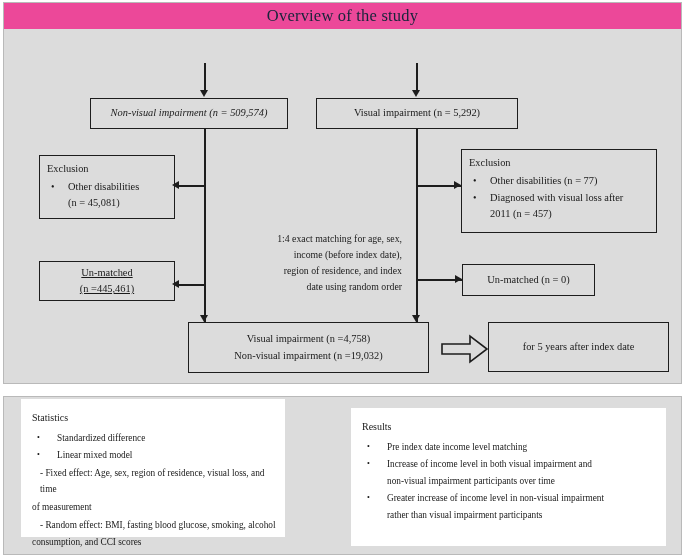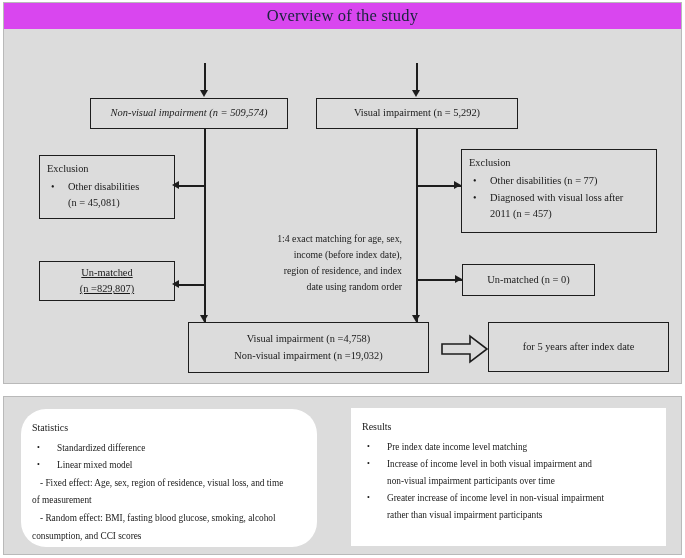--- a/index.html
+++ b/index.html
@@ -12,21 +12,21 @@
     position:absolute;
     background:#dcdcdc;
     border:1px solid #b9b9b9;
     box-sizing:border-box;
   }
   #flow-panel{left:3px;top:2px;width:679px;height:382px;}
   #summary-panel{left:3px;top:396px;width:679px;height:159px;}
 
   #title-bar{
     position:absolute;left:0;top:0;width:100%;height:26px;
-    background:#d946ef;
+    background:#ec4899;
     box-sizing:border-box;
     display:flex;align-items:center;justify-content:center;
   }
   #title-bar .title-text{
     font-size:16.5px;color:#17243a;letter-spacing:.2px;
   }
 
   
   .fbox{
     position:absolute;
@@ -71,21 +71,21 @@
   
   #block-arrow{position:absolute;left:437px;top:331px;width:48px;height:30px;}
 
   
   .card{
     position:absolute;background:#ffffff;
     box-sizing:border-box;
     padding:10px 9px 8px 11px;
     font-size:9.3px;line-height:1.78;
   }
-  #stats-card{left:17px;top:12px;width:296px;height:138px;border-radius:25px;}
+  #stats-card{left:17px;top:2px;width:264px;height:138px;}
   #results-card{left:347px;top:11px;width:315px;height:138px;}
   .card .card-title{display:block;font-size:10px;margin-bottom:3px;}
   .card ul{list-style:none;margin:0;padding:0;}
   .card li{position:relative;padding-left:25px;margin-bottom:1px;}
   .card li .bul{position:absolute;left:5px;top:0;font-size:8px;line-height:1.95;}
   .card .note{display:block;padding-left:8px;margin-bottom:1px;}
   .card .note2{display:block;padding-left:0px;margin-bottom:1px;}
 </style>
 </head>
 <body>
@@ -141,21 +141,21 @@
           <span>Diagnosed with visual loss after</span>
           <span class="sub">2011 (n = 457)</span>
         </li>
       </ul>
     </div>
     <div class="ln-h" style="left:413px;top:182px;width:44px;"></div>
     <div class="arrow right" style="left:450px;top:178px;"></div>
 
     <div class="fbox center" style="left:35px;top:258px;width:136px;height:40px;text-decoration:underline;">
       <span class="ln">Un-matched</span>
-      <span class="ln">(n =829,807)</span>
+      <span class="ln">(n =445,461)</span>
     </div>
     <div class="ln-h" style="left:175px;top:281px;width:26px;"></div>
     <div class="arrow left" style="left:168px;top:277px;"></div>
 
     <div class="fbox center" style="left:458px;top:261px;width:133px;height:32px;">
       <span class="ln">Un-matched (n = 0)</span>
     </div>
     <div class="ln-h" style="left:413px;top:276px;width:45px;"></div>
     <div class="arrow right" style="left:451px;top:272px;"></div>
 

